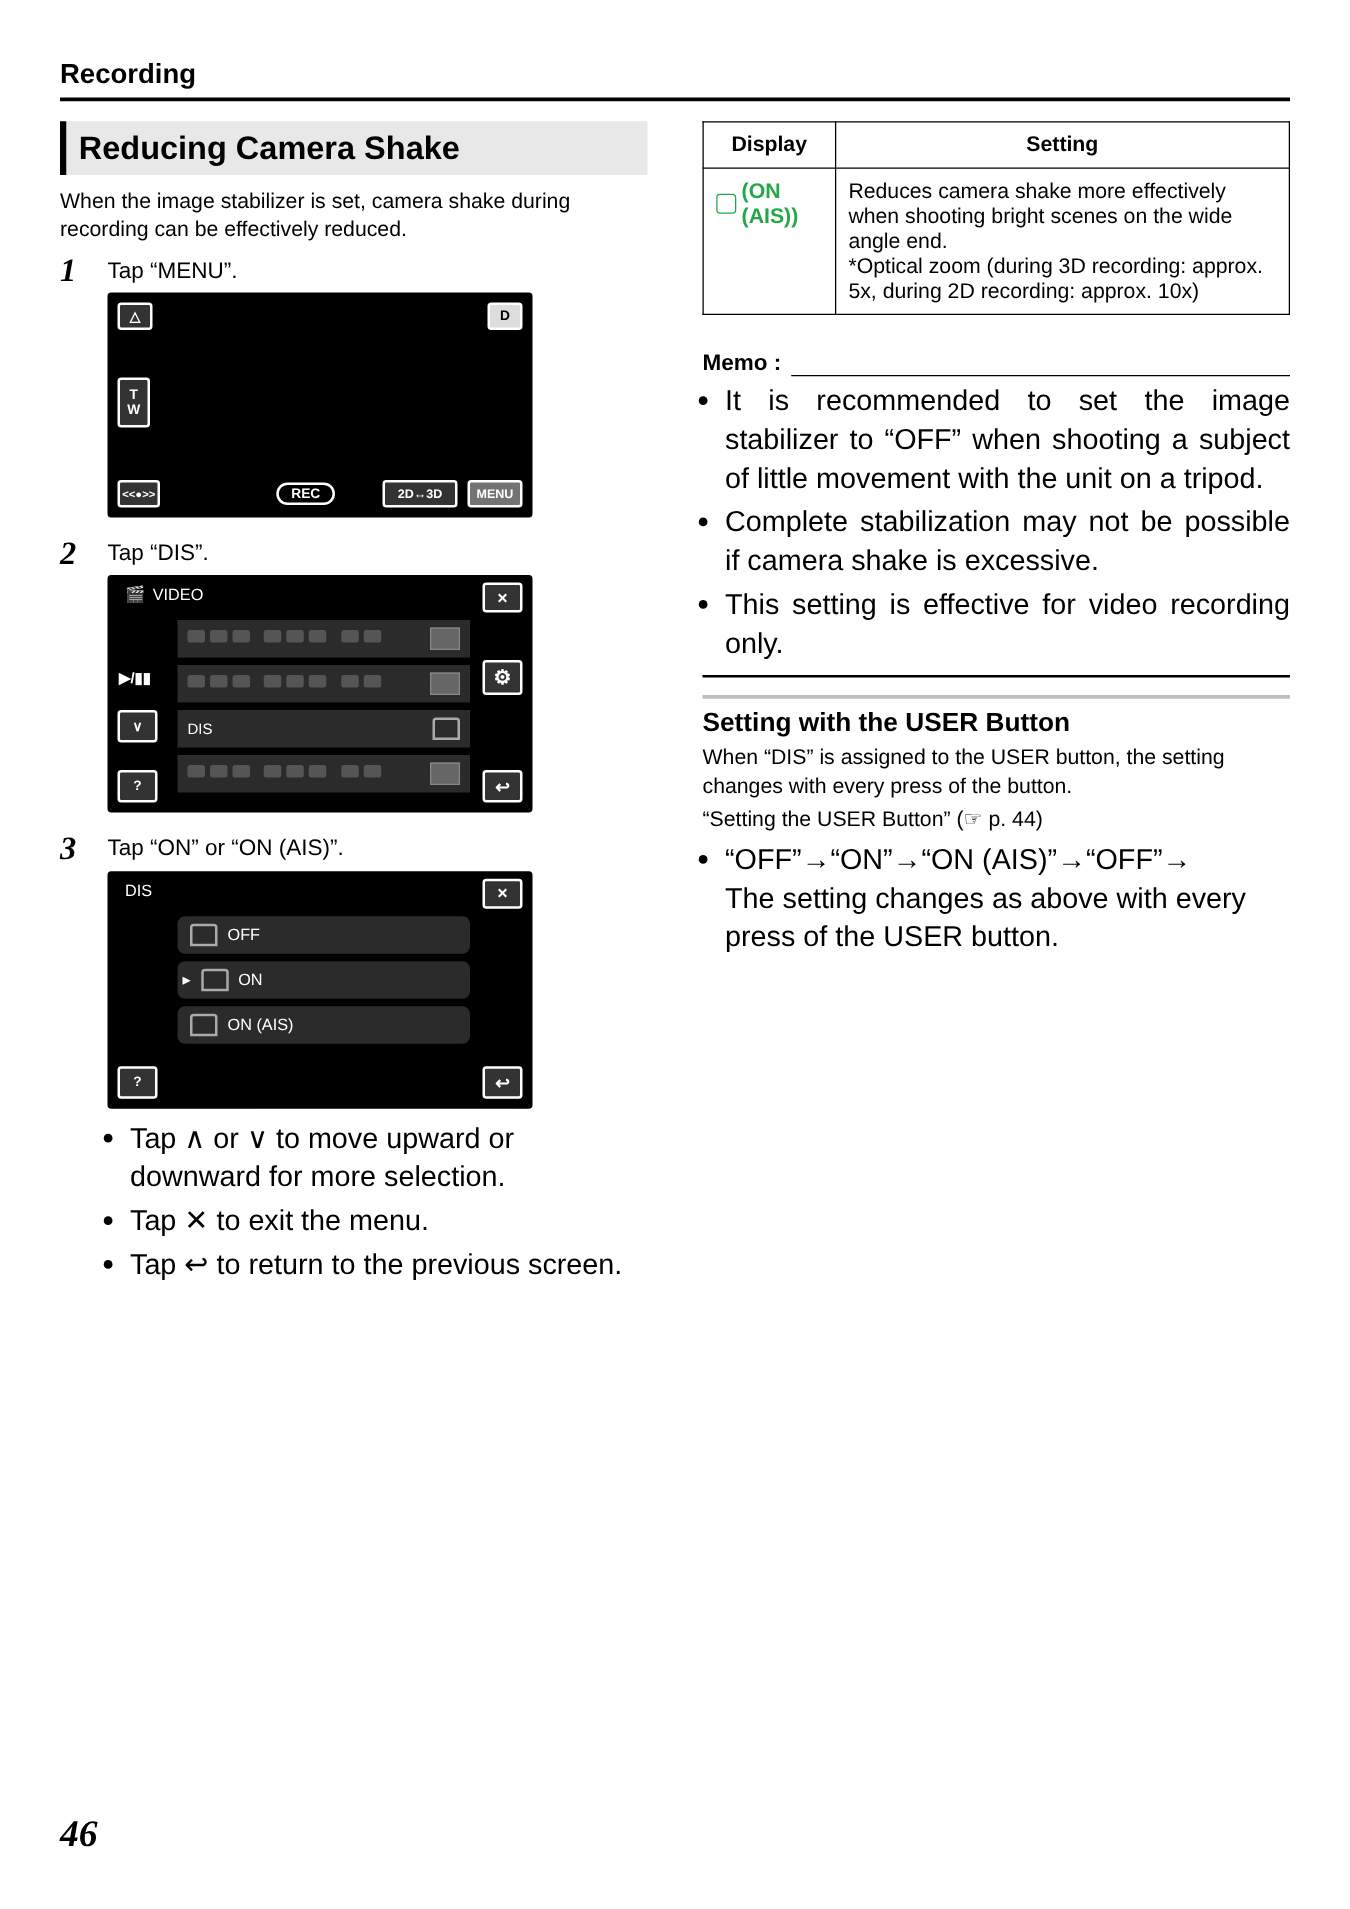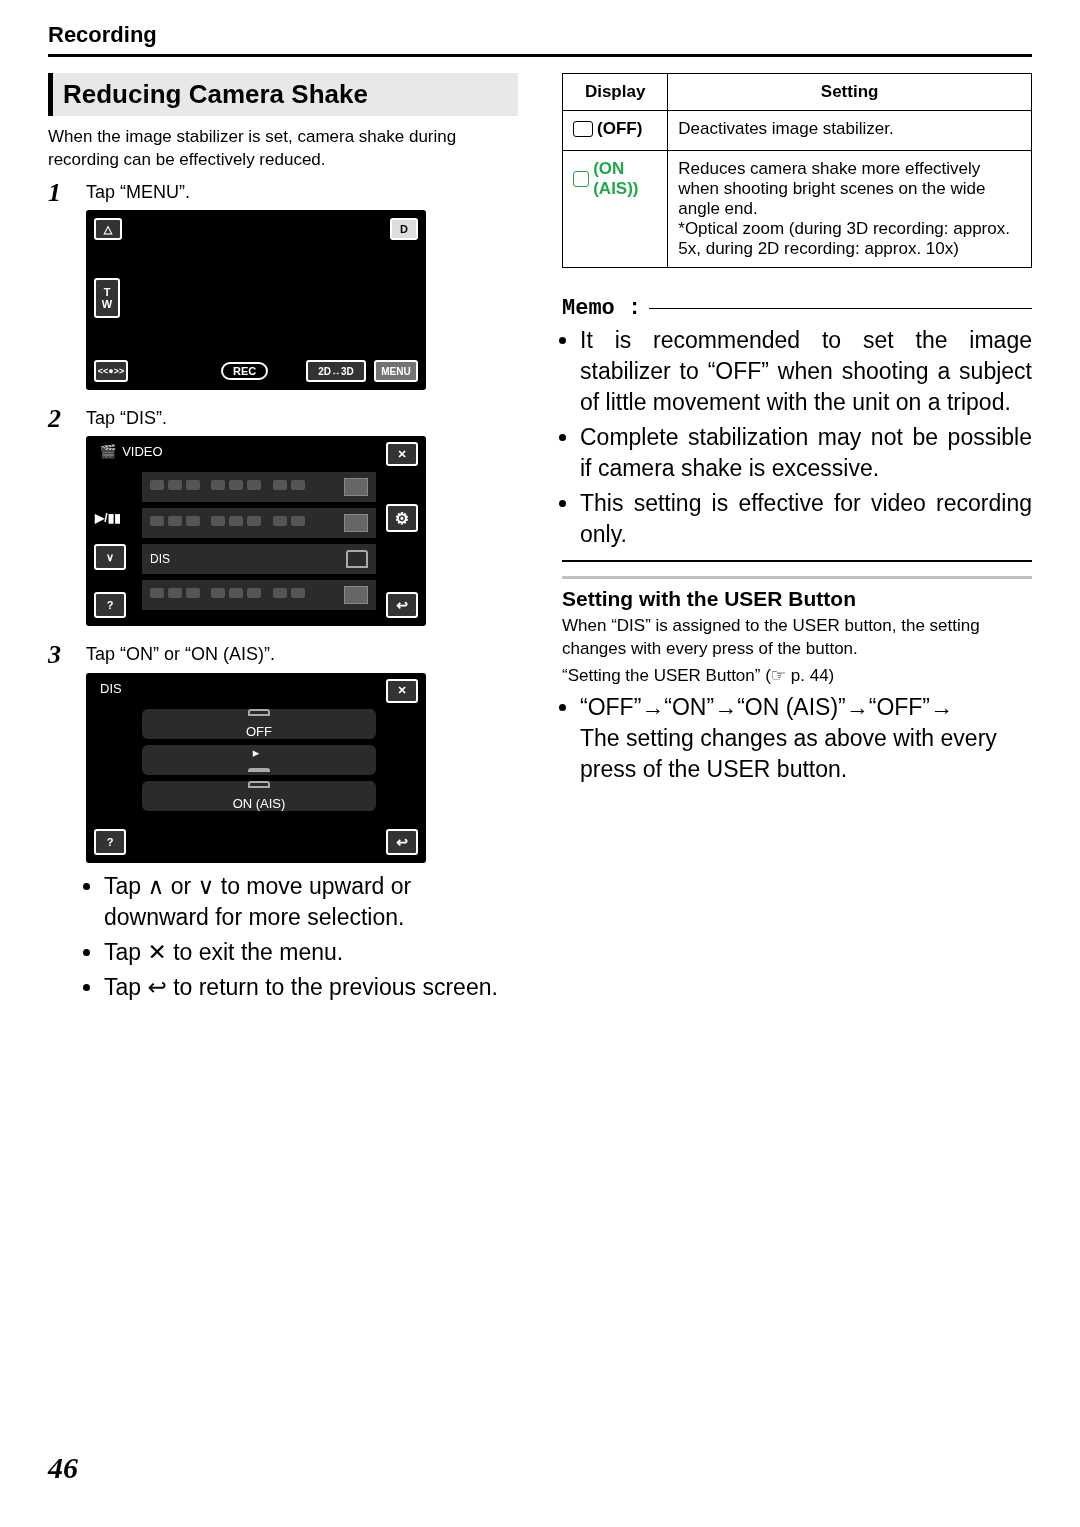--- a/index.html
+++ b/index.html
@@ -6,21 +6,21 @@
   html, body {
     margin: 0;
     padding: 0;
     width: 1080px;
     height: 1527px;
     font-family: Arial, Helvetica, sans-serif;
     background: #fff;
     color: #000;
   }
   .page {
-    padding: 22px 48px 0 48px;
+    padding: 46px 48px 0 48px;
     box-sizing: border-box;
   }
   .chapter-title {
     font-size: 22px;
     font-weight: bold;
     padding-bottom: 6px;
     border-bottom: 3px solid #000;
     margin-bottom: 16px;
   }
   .columns {
@@ -107,21 +107,20 @@
     left: 56px;
     right: 50px;
     height: 30px;
     background: #2b2b2b;
     border-radius: 6px;
     display: flex;
     align-items: center;
     padding: 0 10px;
     gap: 8px;
     font-size: 13px;
-    flex-direction: column;
   }
   .hand-icon {width:18px;height:14px;border:2px solid #aaa;border-radius:3px 3px 0 0;position:relative;}
   .bullets {
     padding-left: 18px;
     margin: 4px 0 0 0;
   }
   .bullets li {
     font-size: 23px;
     line-height: 1.35;
     margin-bottom: 4px;
@@ -139,25 +138,24 @@
     vertical-align: top;
   }
   .settings-table th {
     text-align: center;
     font-weight: bold;
   }
   .disp-label { font-weight: bold; display:inline-flex; align-items:center; gap:4px;}
   .ais-green { color: #22a84a; }
   .memo-head {
     display: flex;
-    align-items: center;
-    font-size: 22px;
+    align-items: flex-end;
+    font-size: 18px;
     font-weight: bold;
     margin-bottom: 4px;
-    font-family: Liberation Mono, monospace;
   }
   .memo-head .rule {
     flex: 1;
     height: 1.5px;
     background: #000;
     margin-left: 8px;
   }
   .memo-end-rule {
     height: 1.5px;
     background: #000;
@@ -289,27 +287,20 @@
     </div>
 
     <div class="col">
       <table class="settings-table">
         <tbody>
             <tr>
           <th>Display</th>
           <th>Setting</th>
         </tr>
         <tr>
-          <td><span class="disp-label">
-                  <span class="mini-icon"></span>
-                  <span>(OFF)</span>
-                </span></td>
-          <td>Deactivates image stabilizer.</td>
-        </tr>
-        <tr>
           <td><span class="disp-label ais-green">
                   <span class="mini-icon"></span>
                   <span>(ON (AIS))</span>
                 </span></td>
           <td style="white-space:pre-line;">Reduces camera shake more effectively when shooting bright scenes on the wide angle end.
 *Optical zoom (during 3D recording: approx. 5x, during 2D recording: approx. 10x)</td>
         </tr>
       </tbody>
         </table>
 

